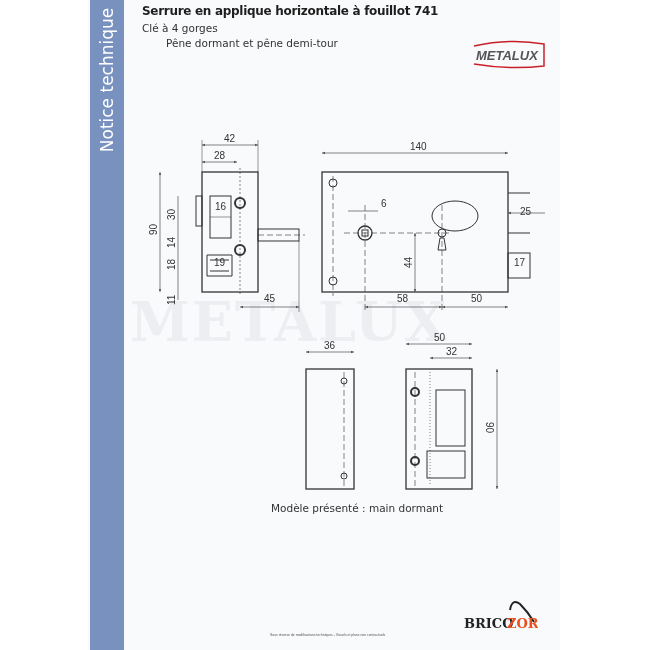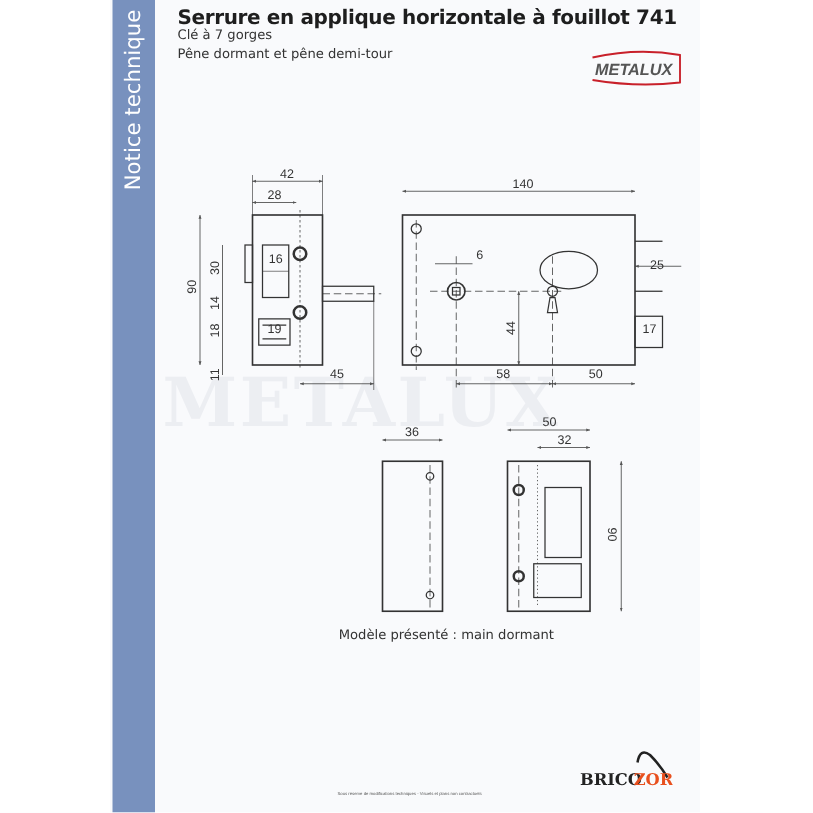--- a/index.html
+++ b/index.html
@@ -1,41 +1,41 @@
 <!DOCTYPE html>
 <html><head>
 <meta charset="utf-8">
 <style>
   html, body { margin:0; padding:0; background:#ffffff; }
   body { width:650px; height:650px; position:relative; overflow:hidden; font-family:"Liberation Sans", sans-serif; }
   .page { position:absolute; left:88px; top:0; width:472px; height:650px; background:#f9fafc; }
   .sidebar { position:absolute; left:90px; top:0; width:34px; height:650px; background:#7891be; }
   .sidebar-text { position:absolute; left:107px; top:80px; transform:translate(-50%,-50%) rotate(-90deg); color:#ffffff; font-size:17px; white-space:nowrap; font-family:"DejaVu Sans", sans-serif; }
-  .title { position:absolute; left:142px; top:4px; font-size:16px; font-weight:bold; color:#1e1e1e; font-family:"DejaVu Sans", sans-serif; letter-spacing:-0.3px; }
+  .title { position:absolute; left:142px; top:4px; font-size:12px; font-weight:bold; color:#1e1e1e; font-family:"DejaVu Sans", sans-serif; letter-spacing:-0.3px; }
   .sub { position:absolute; left:142px; font-size:10.5px; color:#333; font-family:"DejaVu Sans", sans-serif; }
-  .sub1 { top:22px; } .sub2 { top:37px; }
+  .sub1 { top:22px; } .sub2 { top:37px;margin-left:24px; }
   .caption { position:absolute; left:271px; top:502px; font-size:10.5px; color:#333; font-family:"DejaVu Sans", sans-serif; }
   .disclaimer { position:absolute; left:270px; top:633px; font-size:3.4px; color:#555; white-space:nowrap; }
   svg.drawing { position:absolute; left:0; top:0; }
   .metalux { position:absolute; left:470px; top:40px; width:82px; height:30px; }
   .bricozor-logo { position:absolute; left:462px; top:596px; width:76px; height:40px; }
   .watermark { position:absolute; left:130px; top:290px; font-size:54px; font-weight:bold; color:#eceef2; letter-spacing:2px; font-family:"DejaVu Serif", serif; }
   .dim { font-size:10px; fill:#333; font-family:"Liberation Sans", sans-serif; }
 </style>
 </head>
 <body>
 
 <div class="page"></div>
 <div class="watermark">METALUX</div>
 
 <div class="sidebar"></div>
 <div class="sidebar-text">Notice technique</div>
 
 <div class="title">Serrure en applique horizontale à fouillot 741</div>
-<div class="sub sub1">Clé à 7 gorges</div>
+<div class="sub sub1">Clé à 4 gorges</div>
 <div class="sub sub2">Pêne dormant et pêne demi-tour</div>
 
 <svg class="metalux" viewBox="0 0 82 30">
   <path d="M4 6 Q40 -2 74 4 L74 26 Q40 30 4 24" fill="none" stroke="#c8202a" stroke-width="1.5"></path>
   <text x="6" y="20" font-size="13" font-style="italic" font-weight="bold" fill="#555" font-family="Liberation Sans, sans-serif">METALUX</text>
 </svg>
 
 <svg class="drawing" width="650" height="650" stroke="#333" fill="none" stroke-width="1">
   <defs>
     <marker id="ar" markerWidth="6" markerHeight="6" refX="5" refY="3" orient="auto">

